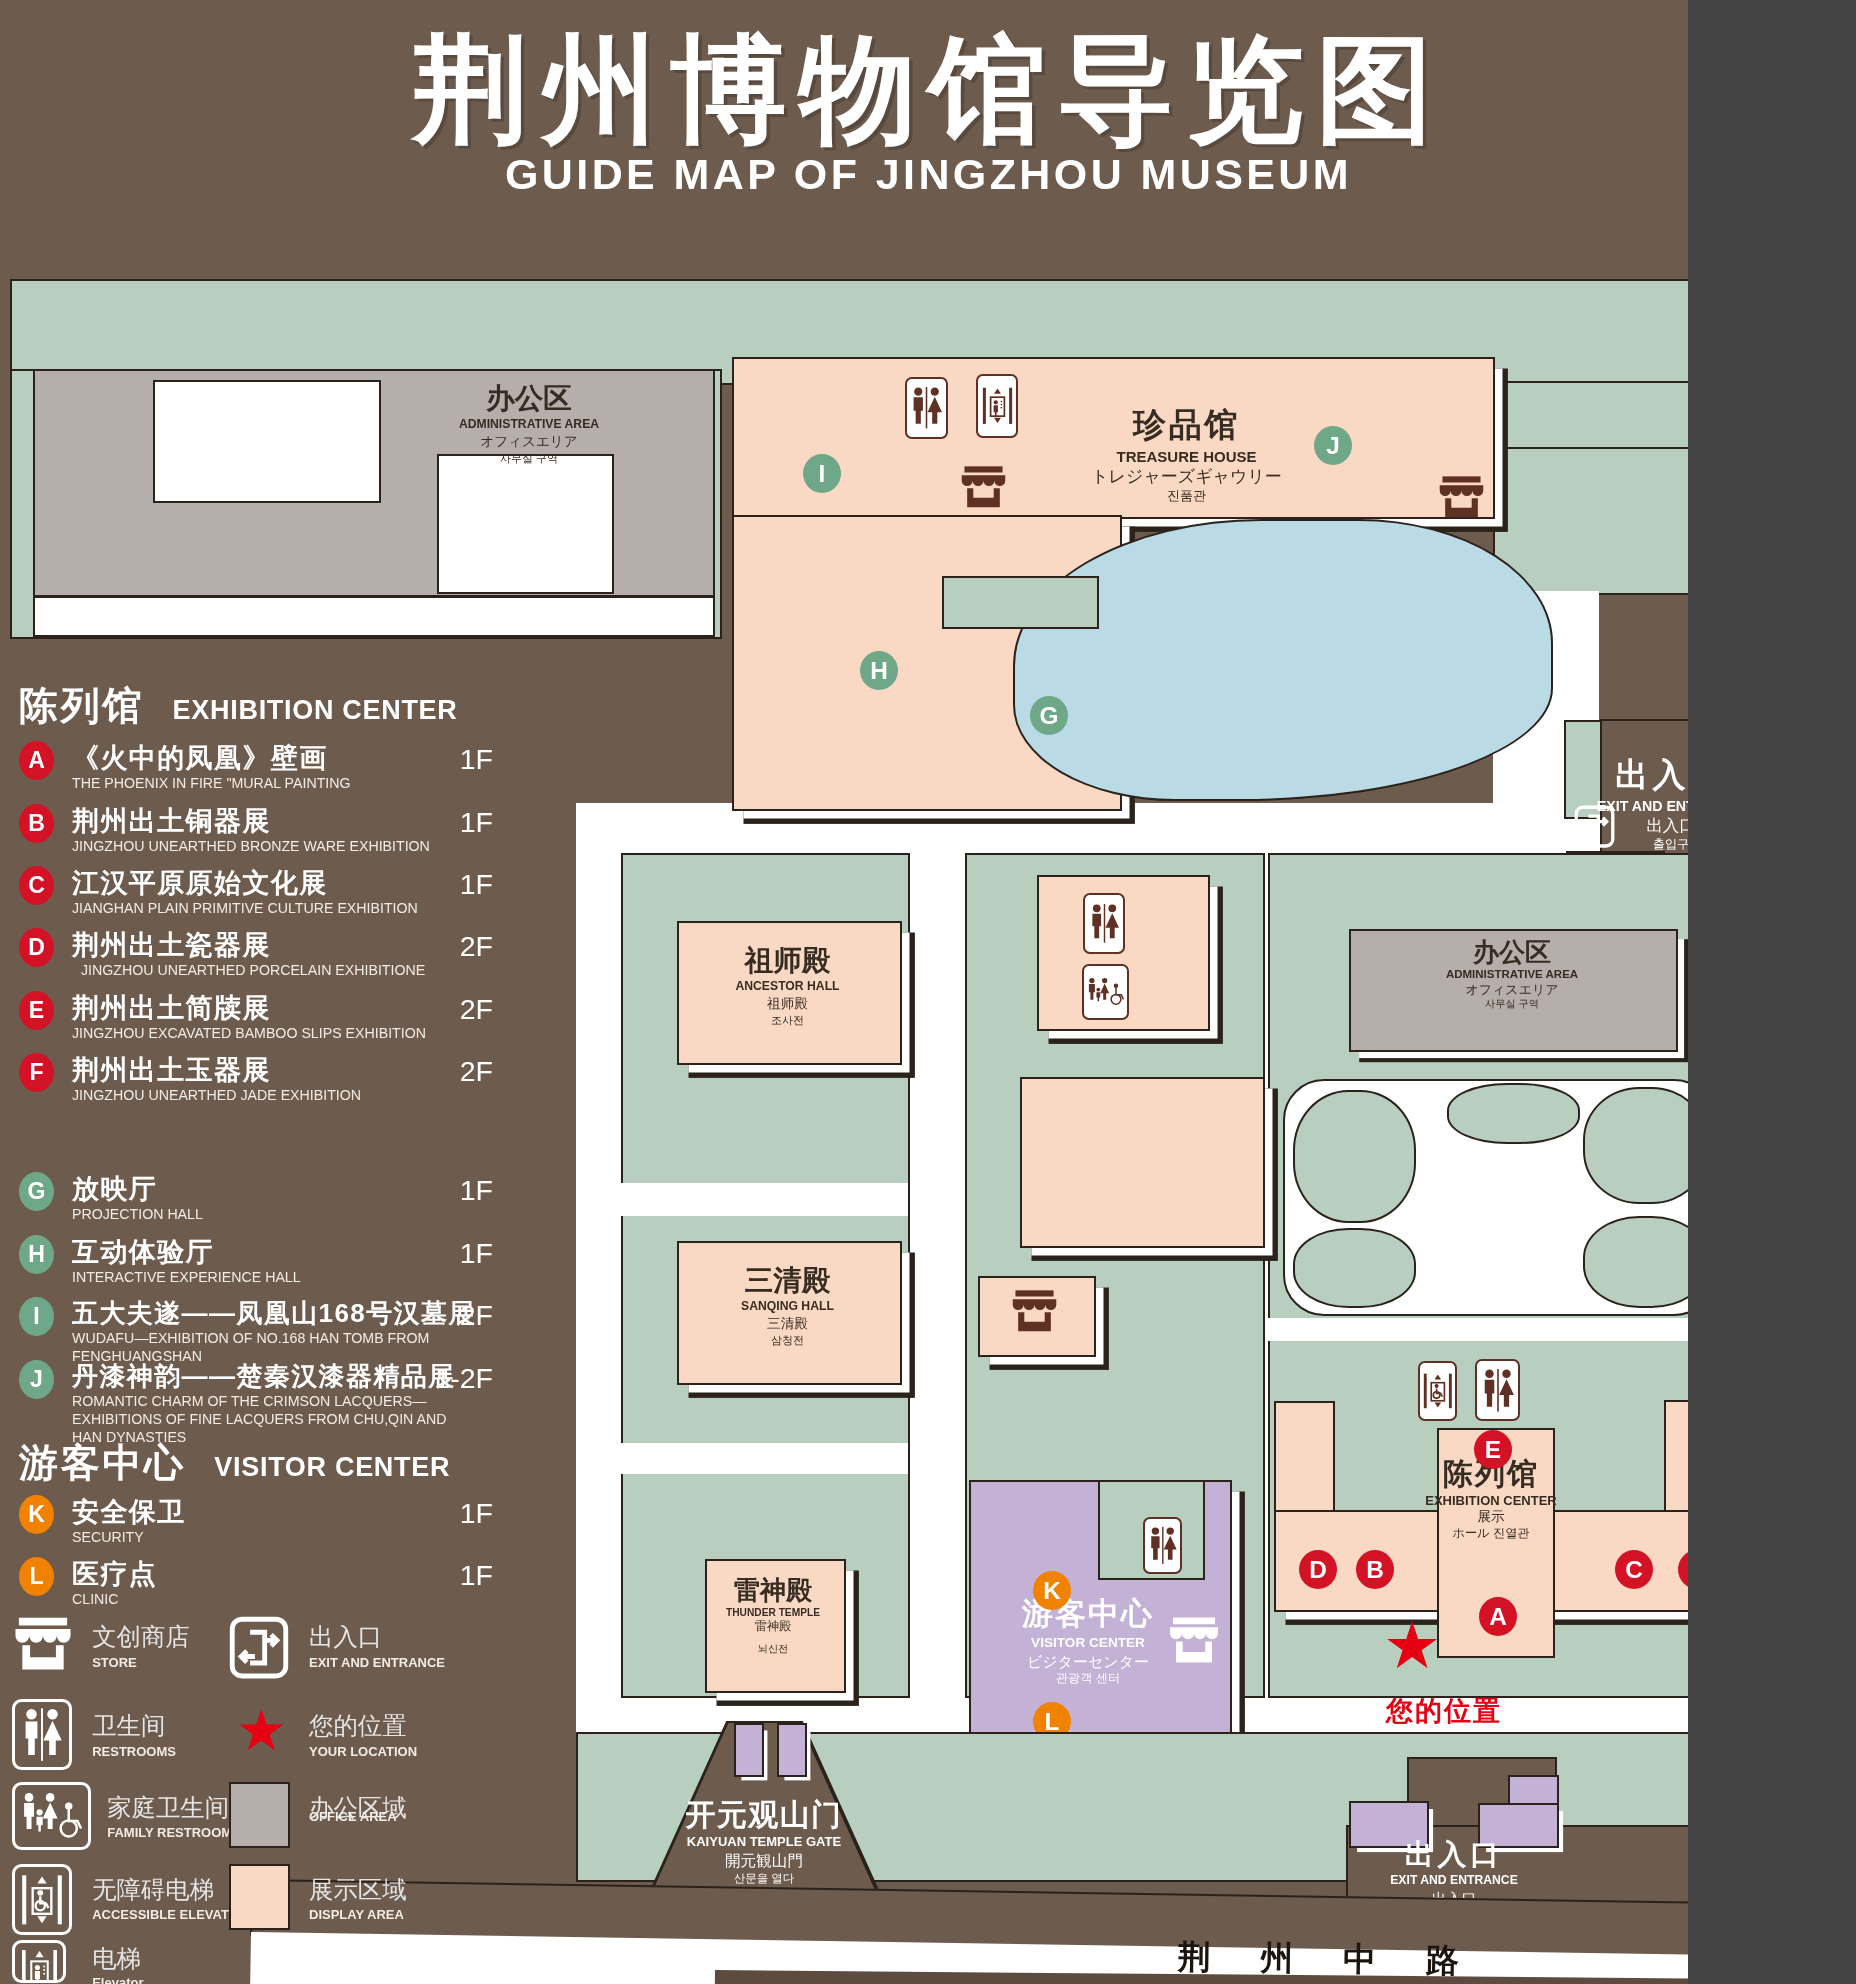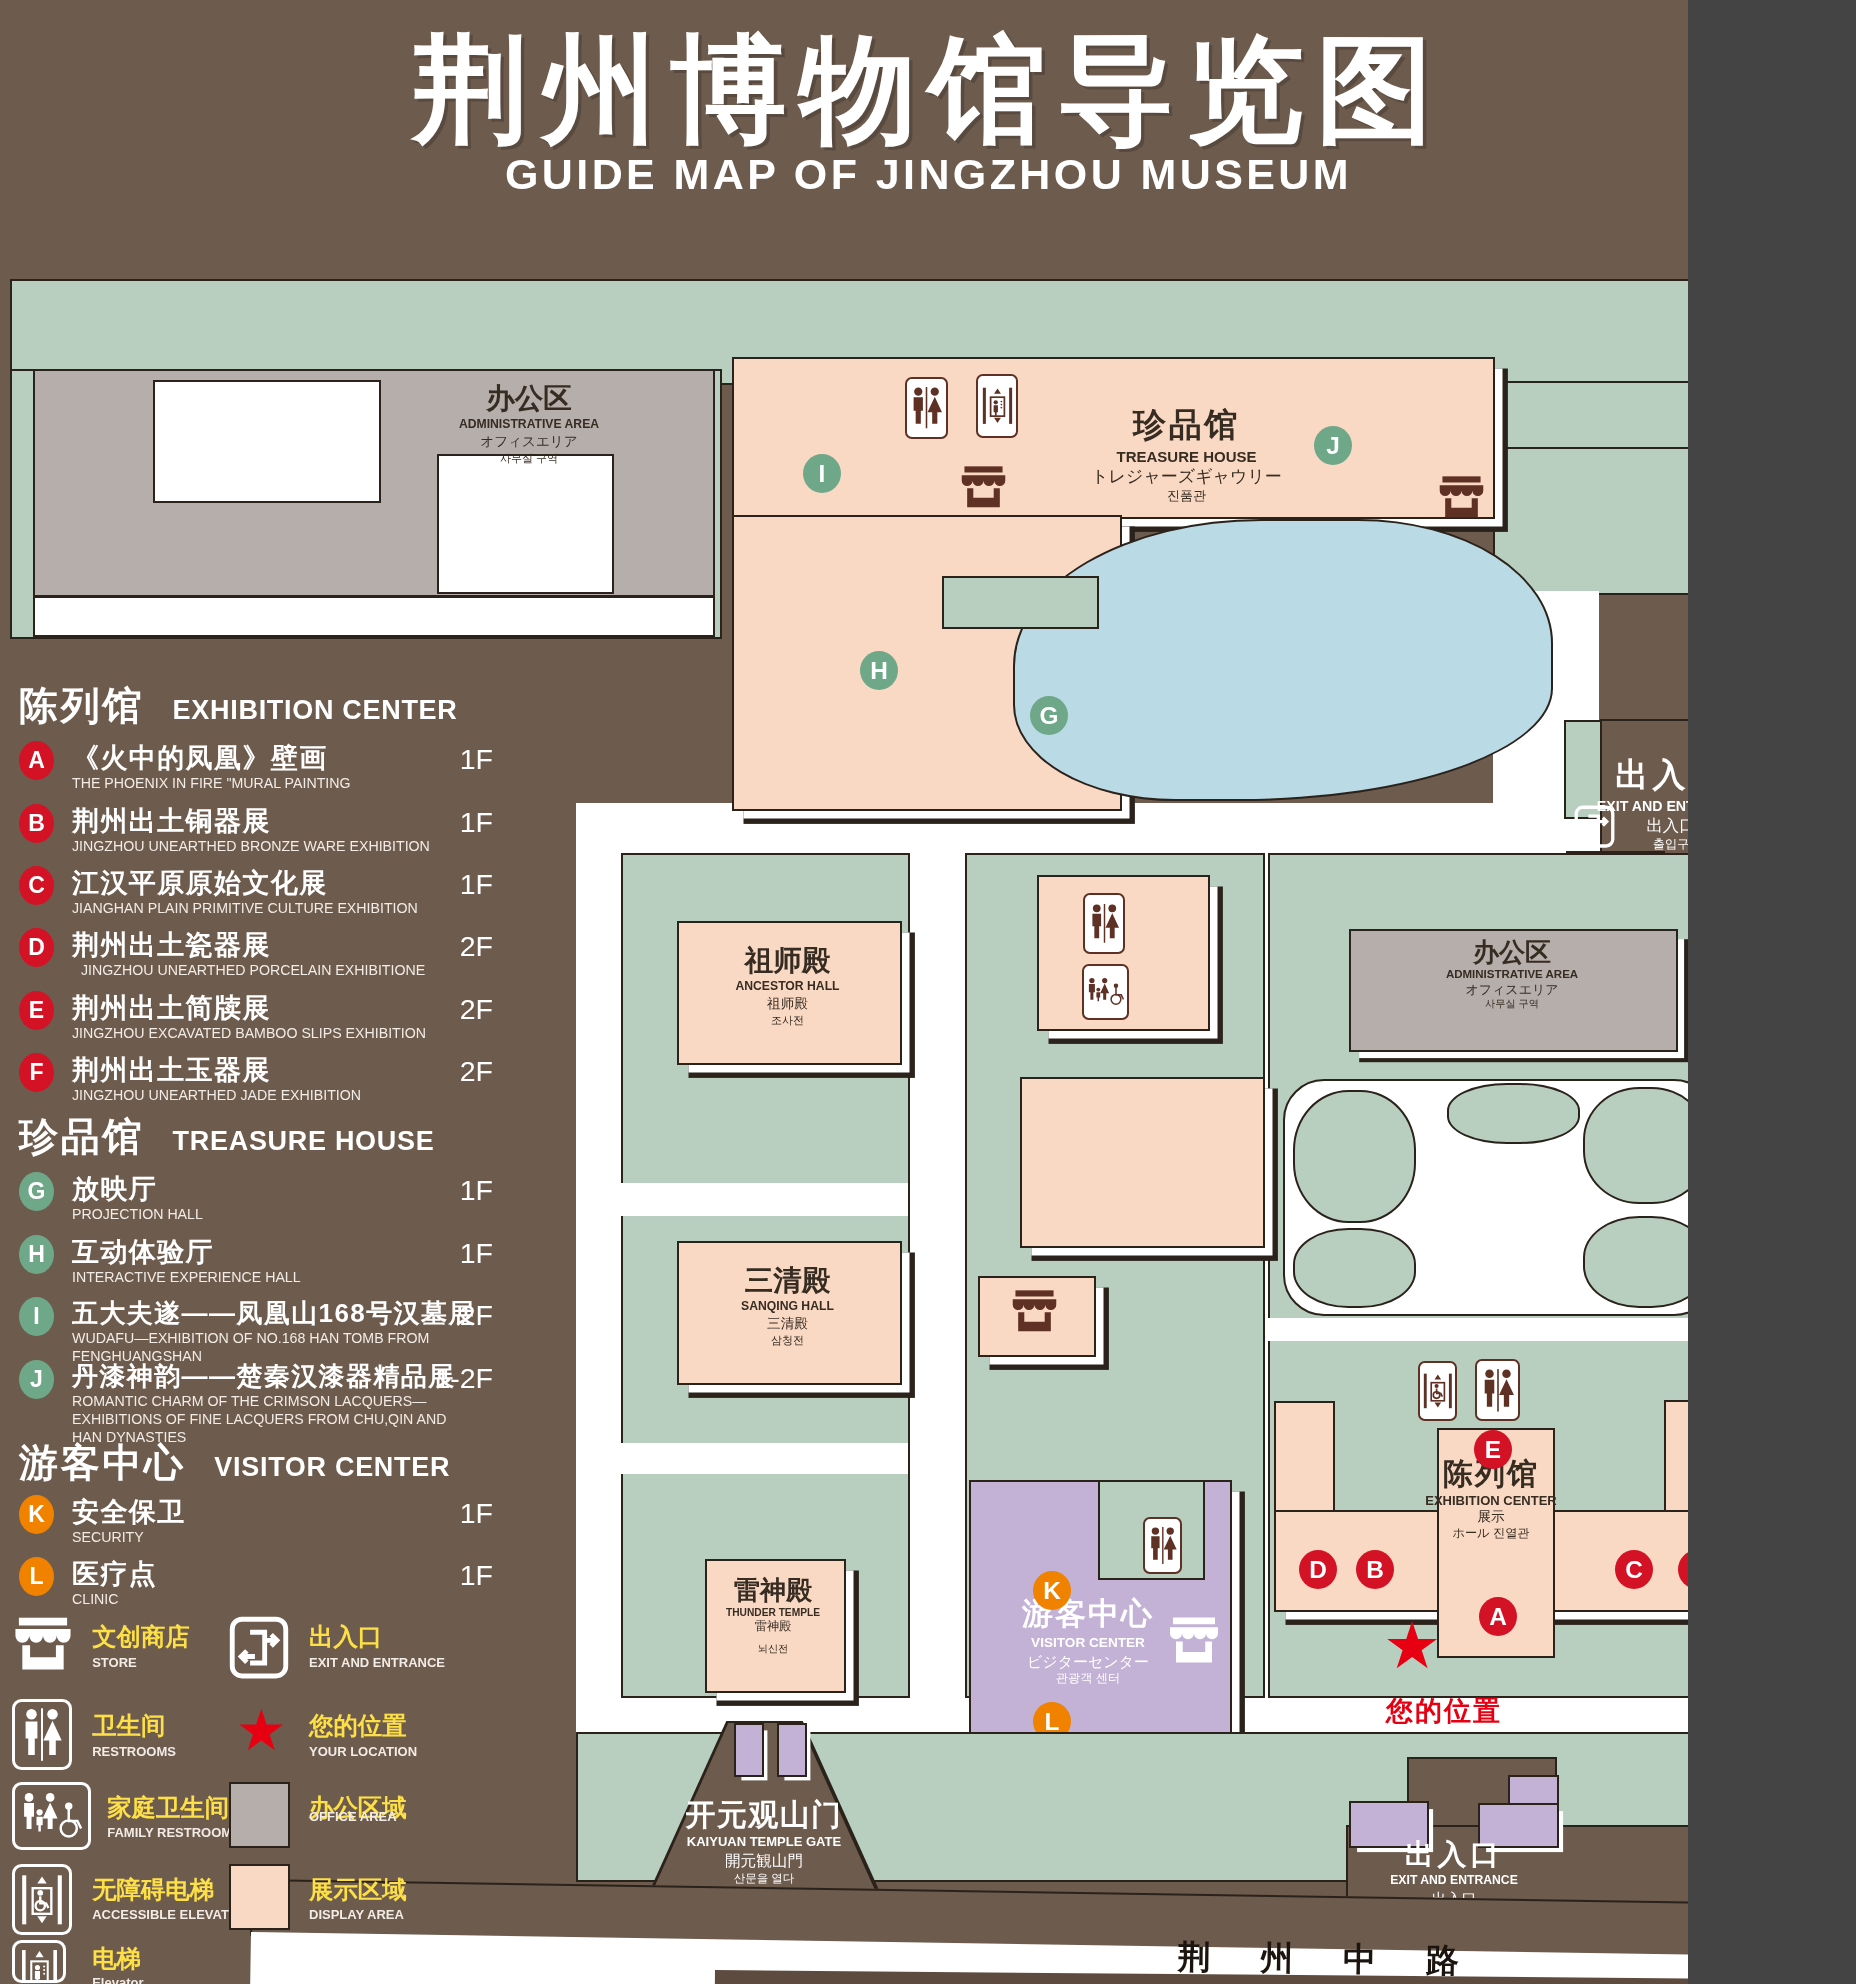--- a/index.html
+++ b/index.html
@@ -30,21 +30,21 @@
         display:flex;align-items:center;justify-content:center;color:var(--maroon);padding:2.7px;box-sizing:border-box;}
   .ic{display:block;fill:currentColor;}
   .ltile{position:absolute;border:3.4px solid #fff;border-radius:9.5px;display:flex;align-items:center;
          justify-content:center;color:#fff;padding:5.4px;box-sizing:border-box;}
   .leg-h{position:absolute;color:#fff;white-space:nowrap;}
   .leg-h .zh{font-size:39px;font-weight:bold;letter-spacing:2.7px;}
   .leg-h .en{font-size:27px;font-weight:bold;margin-left:28.5px;letter-spacing:0.7px;}
   .leg-zh{position:absolute;color:#fff;font-size:27px;font-weight:bold;white-space:nowrap;letter-spacing:1.4px;}
   .leg-en{position:absolute;color:#f2ece6;font-size:14.2px;white-space:normal;width:407px;line-height:1.25;}
   .leg-fl{position:absolute;left:393px;width:81px;text-align:right;color:#fff;font-size:28.5px;}
-  .sym-zh{position:absolute;color:#fde047;font-size:24.4px;font-weight:bold;white-space:nowrap;}
+  .sym-zh{position:absolute;color:#e5e5e5;font-size:24.4px;font-weight:normal;white-space:nowrap;}
   .sym-en{position:absolute;color:#f2ece6;font-size:13px;font-weight:bold;white-space:nowrap;}
   .rot90{transform:rotate(90deg);transform-origin:0 0;}
 </style>
 </head>
 <body>
 
 <div id="page">
 
   <div class="abs" style="left:0;top:12.2px;width:1857px;text-align:center;color:#fff;font-size:117px;font-weight:900;letter-spacing:12.2px;text-shadow:3.4px 3.4px 0 rgba(0,0,0,0.18);">荆州博物馆导览图</div>
   <div class="abs" style="left:0;top:150px;width:1857px;text-align:center;color:#fff;font-size:43px;font-weight:bold;letter-spacing:3.4px;">GUIDE MAP OF JINGZHOU MUSEUM</div>
@@ -367,23 +367,20 @@
     <div class="leg-en" style="left:53px;top:35px;">JINGZHOU EXCAVATED BAMBOO SLIPS EXHIBITION</div>
     <div class="leg-fl" style="top:2.7px;">2F</div>
   </div>
   <div class="abs" style="left:19px;top:1052px;width:475px;height:61px;">
     <div class="badge bred" style="left:0;top:1.4px;width:35px;height:39px;font-size:23px;">F</div>
     <div class="leg-zh" style="left:53px;top:0;">荆州出土玉器展</div>
     <div class="leg-en" style="left:53px;top:35px;">JINGZHOU UNEARTHED JADE EXHIBITION</div>
     <div class="leg-fl" style="top:2.7px;">2F</div>
   </div>
 
-  <div class="leg-h" style="left:19px;top:1110px;">
-    <span class="zh">珍品馆</span><span class="en">TREASURE HOUSE</span>
-  </div>
   <div class="abs" style="left:19px;top:1171px;width:475px;height:61px;">
     <div class="badge bgrn" style="left:0;top:1.4px;width:35px;height:39px;font-size:23px;">G</div>
     <div class="leg-zh" style="left:53px;top:0;">放映厅</div>
     <div class="leg-en" style="left:53px;top:35px;">PROJECTION HALL</div>
     <div class="leg-fl" style="top:2.7px;">1F</div>
   </div>
   <div class="abs" style="left:19px;top:1234px;width:475px;height:61px;">
     <div class="badge bgrn" style="left:0;top:1.4px;width:35px;height:39px;font-size:23px;">H</div>
     <div class="leg-zh" style="left:53px;top:0;">互动体验厅</div>
     <div class="leg-en" style="left:53px;top:35px;">INTERACTIVE EXPERIENCE HALL</div>

